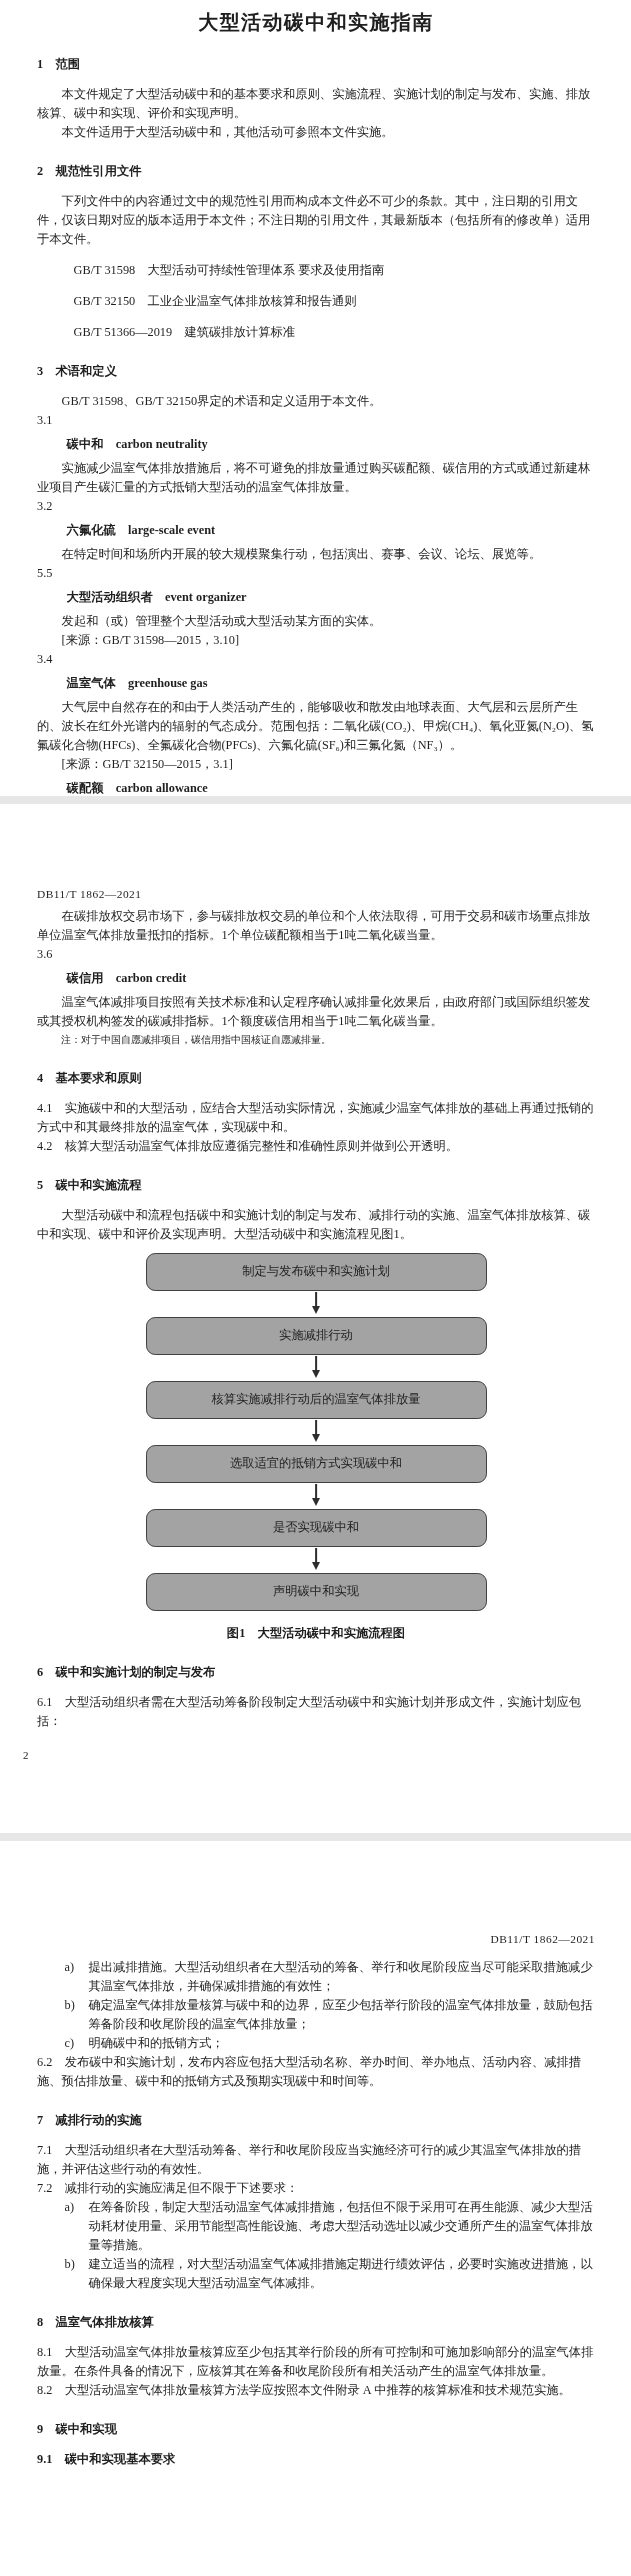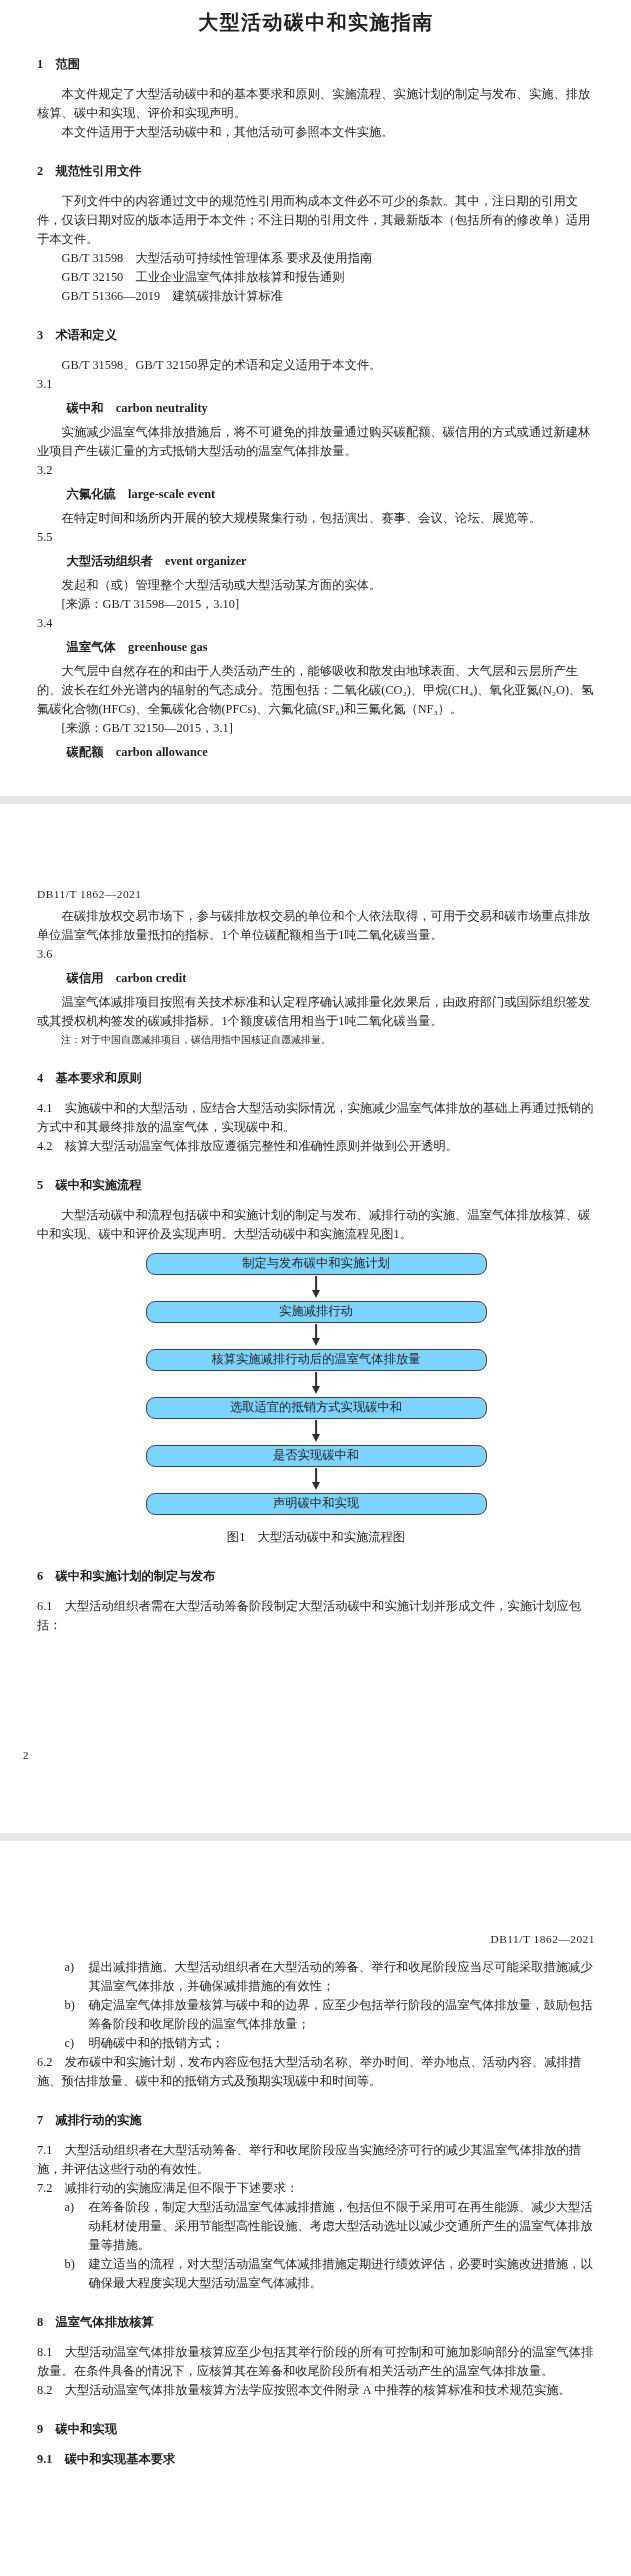--- a/index.html
+++ b/index.html
@@ -8,39 +8,39 @@
   .page{position:relative;width:632px;background:#fff;overflow:hidden;box-sizing:border-box;padding-left:37px;padding-right:37px;}
   .page1{height:796px;}
   .page2{height:1029px;padding-top:103px;}
   .page3{height:644px;padding-top:117px;}
   .pagebreak{height:8.2px;background:#e7e7e7;width:632px;}
   .doc-title{font-size:20px;font-weight:bold;text-align:center;letter-spacing:1.4px;margin:9.2px 0 18.3px 0;line-height:26px;}
   .sec{font-size:12.3px;font-weight:bold;line-height:19px;margin:20px 0 11px 0;}
   .subsec{font-size:12.3px;font-weight:bold;line-height:19px;margin:7.3px 0 0 0;}
   p{font-size:12.3px;line-height:19px;margin:0;}
   .ind{text-indent:2em;}
-  .ref{padding-left:2em;font-size:12.3px;line-height:19px;margin:0;}
+  .ref{padding-left:2em;font-size:12.3px;line-height:19px;margin:12px;}
   .tnum{font-size:12.3px;line-height:19px;margin:0;}
   .tname{font-size:12.3px;line-height:19px;font-weight:bold;text-indent:2em;margin:5px;}
   .note{font-size:10px;line-height:16.5px;margin:0.9px 0 2.7px 0;padding-left:2.4em;}
   .li{display:flex;font-size:12.3px;line-height:19px;}
   .li .lab{flex:0 0 24px;margin-left:27.5px;}
   .li .txt{flex:1;}
   .runhead{position:absolute;top:84px;font-size:11.4px;letter-spacing:0.5px;}
   .runhead.rh-left{left:37px;}
   .runhead.rh-right{right:37px;top:92px;}
   .pagenum{position:absolute;font-size:11px;}
   .pn-right{top:802px;right:27.5px;}
   .pn-left{top:945px;left:23px;}
   .flow{margin-top:9.2px;}
-  .fbox{width:341px;height:22px;margin:0 auto;border:1.4px solid #404040;border-radius:9.2px;display:flex;align-items:center;justify-content:center;font-size:12.3px;box-sizing:border-box;background:#7dd3fc;font-family:Liberation Serif, serif;}
+  .fbox{width:341px;height:38px;margin:0 auto;border:1.4px solid #404040;border-radius:9.2px;display:flex;align-items:center;justify-content:center;font-size:12.3px;box-sizing:border-box;background:#a3a3a3;font-family:Liberation Serif, serif;}
   .farrow{position:relative;height:26px;}
   .farrow::before{content:"";position:absolute;left:50%;top:0.9px;width:1.8px;height:16.5px;background:#2e2e2e;transform:translateX(-50%);}
   .farrow::after{content:"";position:absolute;left:50%;top:15.6px;border:4.6px solid transparent;border-top:8.2px solid #2e2e2e;transform:translateX(-50%);}
-  .figcap{font-size:12.3px;font-weight:normal;text-align:center;margin:13px 0 0 0;line-height:19px;}
+  .figcap{font-size:12.3px;font-weight:bold;text-align:center;margin:13px 0 0 0;line-height:19px;}
 </style>
 </head>
 <body>
 
 <div class="doc">
 
   <section class="page page1">
     <h1 class="doc-title">大型活动碳中和实施指南</h1>
 
     <h2 class="sec">1　范围</h2>

